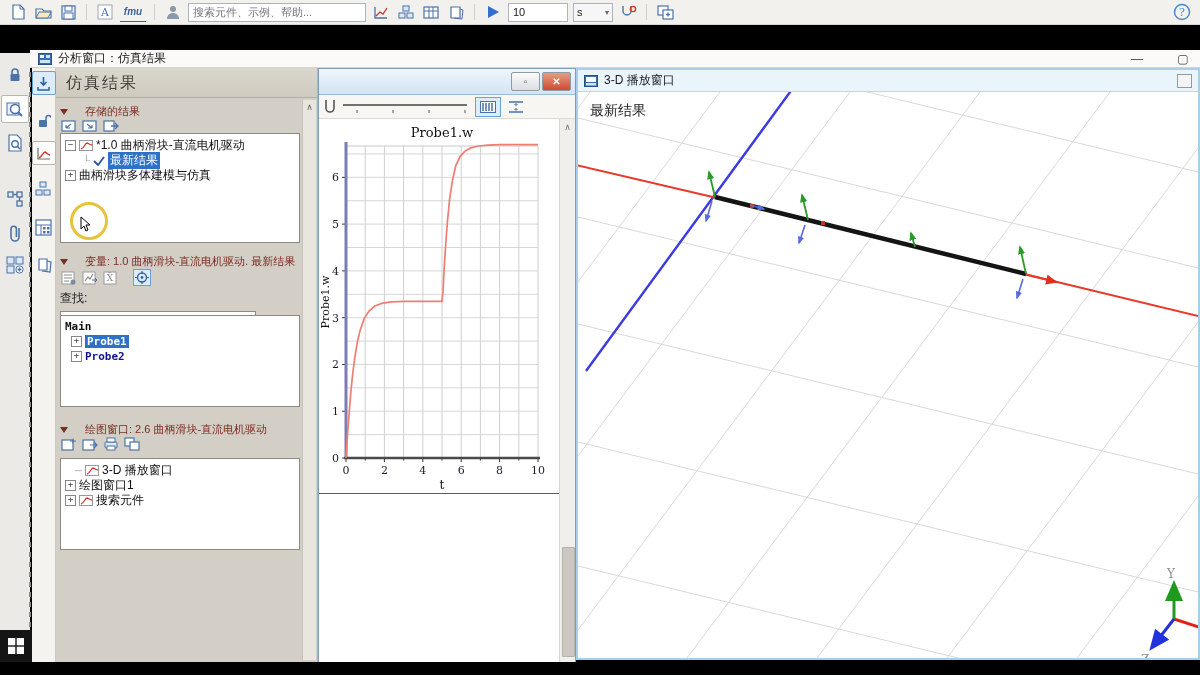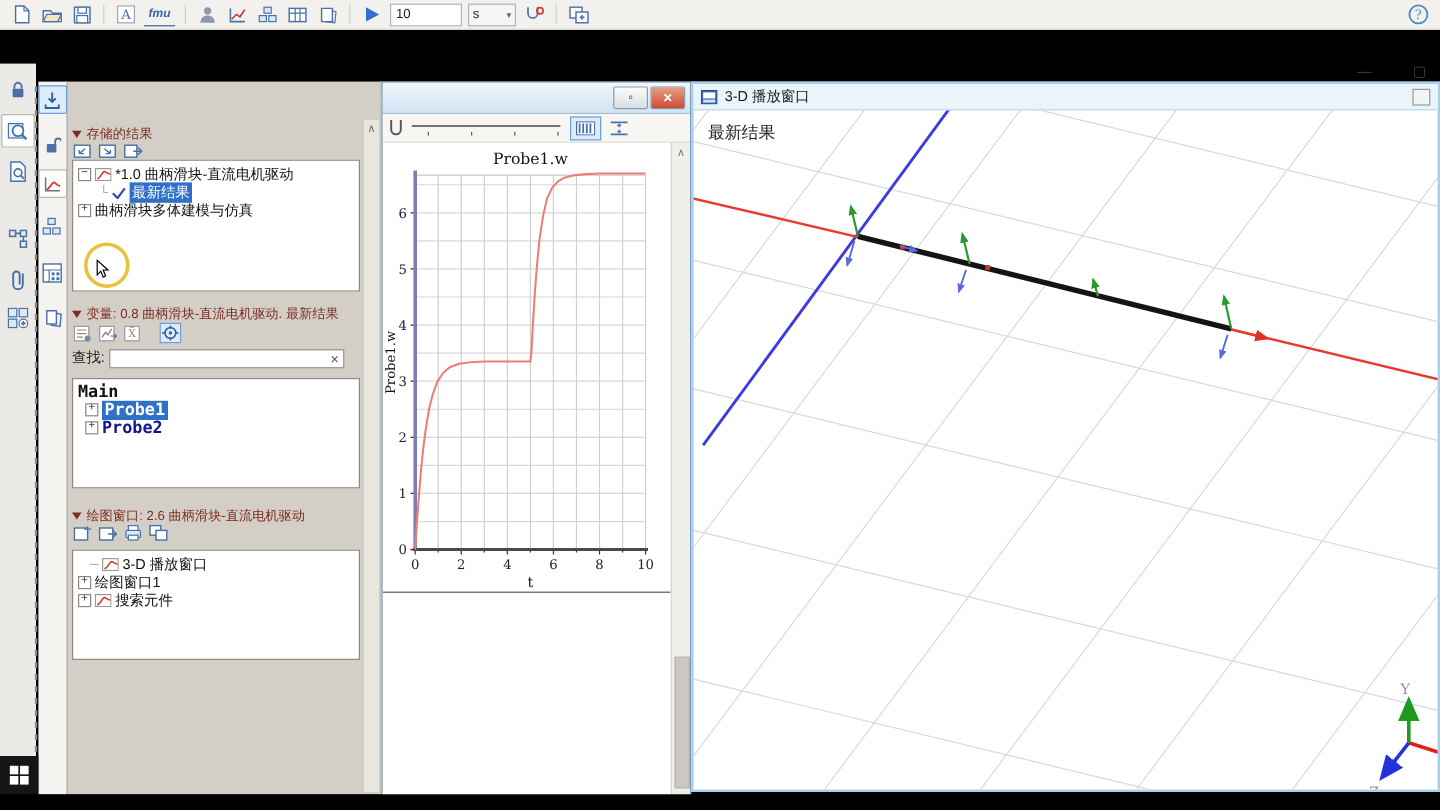--- a/index.html
+++ b/index.html
@@ -33,32 +33,32 @@
   .strip{left:32px;top:68px;width:24px;height:594px;background:#f4f3f0;border-right:1px solid #ccc9c3;
          display:flex;flex-direction:column;align-items:center;box-sizing:border-box;}
   .stripicon{width:22px;height:22px;display:flex;align-items:center;justify-content:center;border:1px solid transparent;border-radius:2px;}
   .stripicon.sel{border-color:#6a9fd8;background:#ddecfa;}
   .stripicon.pressed{border-color:#b9b6b0;background:#fdfdfc;}
   
   .rpanel{left:56px;top:68px;width:262px;height:594px;background:#d3cfc7;box-sizing:border-box;border-right:1px solid #b9b5ad;}
   .rp-title{position:absolute;left:0;top:0;width:100%;height:30px;line-height:30px;padding-left:10px;
             font-size:16px;color:#45413a;letter-spacing:2px;background:linear-gradient(#dbd7cf,#cfcabf);
             border-bottom:1px solid #b5b0a6;box-sizing:border-box;font-family:"DejaVu Serif",serif;}
-  .sechdr{position:absolute;left:4px;font-size:11px;color:#7c2d21;display:flex;align-items:center;gap:4px;}
+  .sechdr{position:absolute;left:4px;font-size:11px;color:#7c2d21;display:flex;align-items:center;gap:17px;}
   .tri{width:0;height:0;border-top:6px solid #7c2d21;border-left:4px solid transparent;border-right:4px solid transparent;display:inline-block;}
   .secicons{position:absolute;display:flex;gap:5px;align-items:center;}
   .wbox{position:absolute;left:4px;width:240px;background:#fff;border:1px solid #8d8a84;box-sizing:border-box;
         font-size:12px;color:#111;overflow:hidden;}
   .trow{height:15px;display:flex;align-items:center;gap:3px;padding-left:4px;white-space:nowrap;}
   .expander{width:9px;height:9px;border:1px solid #888;background:#fff;font-size:9px;line-height:7px;text-align:center;
             color:#444;flex:0 0 auto;font-family:"DejaVu Sans Mono",monospace;}
   .selblue{background:#2f71c7;color:#fff;padding:0 2px;}
-  .mono{font-family:"DejaVu Sans Mono",monospace;font-weight:bold;font-size:14px;}
+  .mono{font-family:"DejaVu Sans Mono",monospace;font-weight:bold;font-size:11px;}
   .navy{color:#14148c;}
-  .findrow{position:absolute;left:4px;display:flex;align-items:center;gap:4px;font-size:12px;color:#222;}
+  .findrow{position:absolute;left:4px;display:flex;gap:4px;font-size:12px;color:#222;flex-direction:column;}
   .findinput{width:196px;height:16px;border:1px solid #8d8a84;background:#fff;display:flex;align-items:center;
              justify-content:flex-end;padding-right:4px;color:#777;font-size:11px;box-sizing:border-box;}
   .pscroll{position:absolute;left:246px;top:32px;width:14px;height:560px;background:#e9e6e0;border-left:1px solid #c6c2bb;
            box-sizing:border-box;font-size:9px;color:#6b675f;text-align:center;}
   .ring{position:absolute;width:32px;height:32px;border:3px solid #e7c33c;border-radius:50%;opacity：0.9;}
   
   .plotwin{left:318px;top:68px;width:258px;height:594px;background:#fff;border:1px solid #7f9db9;box-sizing:border-box;}
   .pw-title{position:absolute;left:0;top:0;width:100%;height:26px;background:linear-gradient(#f0f6fc,#d2e4f4);
             border-bottom:1px solid #9ebcd6;box-sizing:border-box;display:flex;justify-content:flex-end;
             align-items:center;gap:2px;padding-right:4px;}
@@ -129,20 +129,21 @@
         </svg>
       </span>
     <span class="tbtn" style="width:26px;color:#3a62a0;font-size:10px;font-style:italic;font-weight:bold;border-bottom:1px solid #3a62a0;">fmu</span>
     <span class="tsep"></span>
     <span class="tbtn">
       <svg width="14" height="15">
           <circle cx="7" cy="4" r="3" fill="#8b99ad"></circle>
           <path d="M1 14c0-4 3-6 6-6s6 2 6 6z" fill="#8b99ad"></path>
         </svg>
       </span>
+    <input class="searchbox" placeholder="搜索元件、示例、帮助..." style="">
     <span class="tbtn">
       <svg width="16" height="15">
           <path d="M2 2v11h12" fill="none" stroke="#4a72a8" stroke-width="1.3"></path>
           <path d="M3 11l4-4 3 2 4-6" fill="none" stroke="#c33" stroke-width="1.3"></path>
         </svg>
       </span>
     <span class="tbtn">
       <svg width="16" height="15">
           <rect x="5" y="1" width="6" height="5" fill="#dce8f6" stroke="#4a72a8"></rect>
           <rect x="1" y="8" width="6" height="5" fill="#dce8f6" stroke="#4a72a8"></rect>
@@ -185,20 +186,29 @@
         </svg>
       </span>
     <span class="tbtn" style="margin-left:auto;">
       <svg width="18" height="18">
           <circle cx="9" cy="9" r="7.5" fill="none" stroke="#4a8ac8" stroke-width="1.5"></circle>
           <text x="9" y="13" text-anchor="middle" font-size="11" fill="#4a8ac8" font-family="Liberation Sans,sans-serif">?</text>
         </svg>
       </span>
   </div>
 
+  <div class="abs an-titlebar">
+    <svg width="14" height="12">
+        <rect x="0.5" y="0.5" width="13" height="11" fill="#3a6fb5" stroke="#2a4f85"></rect>
+        <rect x="2" y="2" width="4" height="3" fill="#fff"></rect>
+        <rect x="8" y="2" width="4" height="3" fill="#cfe2f6"></rect>
+        <rect x="2" y="7" width="10" height="3" fill="#cfe2f6"></rect>
+      </svg>
+    <span>分析窗口：仿真结果</span>
+  </div>
   <div class="winbtn" style="left:1122px;">—</div>
   <div class="winbtn" style="left:1168px;">▢</div>
 
   <div class="abs dock">
     <div class="dockicon" style="margin-top:8px;">
       <svg width="14" height="16">
           <path d="M4 7V5a3 3 0 0 1 6 0v2" fill="none" stroke="#4a72a8" stroke-width="1.6"></path>
           <rect x="2.5" y="7" width="9" height="7" rx="1" fill="#4a72a8"></rect>
         </svg>
       </div>
@@ -279,20 +289,21 @@
       </div>
     <div class="stripicon" style="margin-top:14px;">
       <svg width="17" height="16">
           <path d="M4 2h8v11H4z" fill="#fff" stroke="#4a72a8" stroke-width="1.2"></path>
           <path d="M12 4l4 1-1 10-8-1.2" fill="none" stroke="#4a72a8" stroke-width="1.2"></path>
         </svg>
       </div>
   </div>
 
   <div class="abs rpanel">
+    <div class="rp-title">仿真结果</div>
 
     <div class="sechdr" style="top:36px;">
       <span class="tri"></span>
       <span>存储的结果</span>
     </div>
     <div class="secicons" style="left:5px;top:50px;">
       <svg width="16" height="14">
           <rect x="1" y="3" width="13" height="10" fill="#fff" stroke="#4a72a8" stroke-width="1.2"></rect>
           <path d="M10 6l-5 4M5 10h4M5 10V7" stroke="#4a72a8" stroke-width="1.2" fill="none"></path>
         </svg>
@@ -327,21 +338,21 @@
       </div>
     </div>
 
     <div class="ring" style="left:14px;top:134px;"></div>
     <svg class="cur" style="left:24px;top:148px;" width="12" height="16">
       <path d="M1 1v12l3-3 2 5 2-1-2-5h4z" fill="#fff" stroke="#000" stroke-width="1"></path>
       </svg>
 
     <div class="sechdr" style="top:186px;">
       <span class="tri"></span>
-      <span>变量: 0.8 曲柄滑块-直流电机驱动. 最新结果</span>
+      <span>变量: 1.0 曲柄滑块-直流电机驱动. 最新结果</span>
     </div>
     <div class="secicons" style="left:5px;top:201px;">
       <svg width="16" height="14">
           <rect x="1" y="1" width="12" height="12" fill="#fff" stroke="#9a9a9a"></rect>
           <path d="M3 4h8M3 7h8M3 10h5" stroke="#8a8a8a"></path>
           <circle cx="12" cy="11" r="2.5" fill="#7a8aa0"></circle>
         </svg>
       <svg width="16" height="14">
           <rect x="1" y="1" width="12" height="12" fill="#fff" stroke="#9a9a9a"></rect>
           <path d="M3 10l3-4 2 2 3-5" fill="none" stroke="#8a8a8a" stroke-width="1.2"></path>

